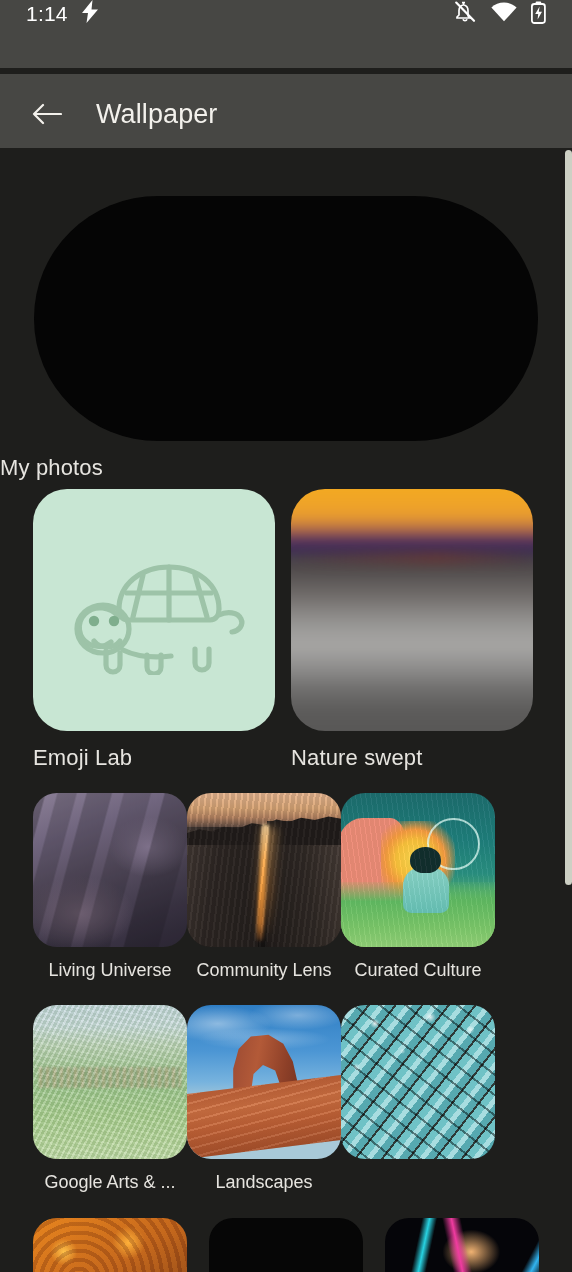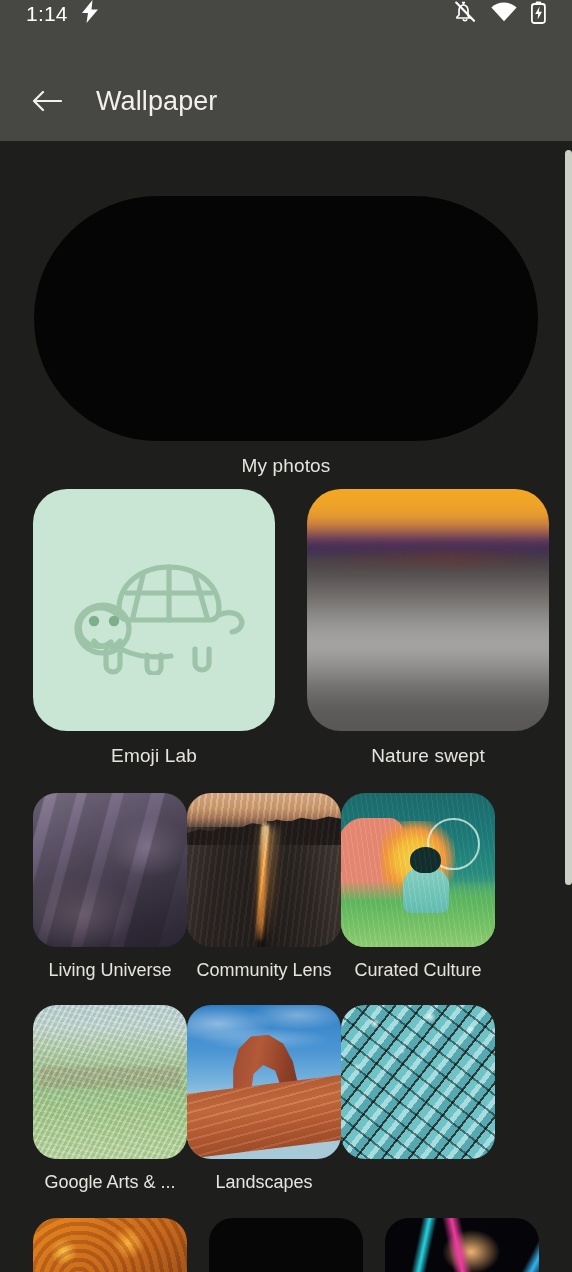--- a/index.html
+++ b/index.html
@@ -17,21 +17,21 @@
     background:#474744; display:flex; align-items:flex-start;
     padding:0 26px; color:#fff;
   }
   .sb-left{ display:flex; align-items:center; gap:14px; }
   .sb-clock{ font-size:21px; font-weight:500; letter-spacing:.2px; color:#fff; }
   .sb-right{ margin-left:auto; display:flex; align-items:center; gap:14px; }
   .sb-ic{ display:block; }
 
   
   .appbar{
-    position:absolute; top:61px; left:0; width:572px; height:80px;
+    position:absolute; top:74px; left:0; width:572px; height:80px;
     background:#474744; display:flex; align-items:center; padding-left:24px;
   }
   .backbtn{ width:46px; height:46px; display:flex; align-items:center; justify-content:center; cursor:pointer; }
   .appbar-title{
     font-size:27px; color:#f3f1ec; margin-left:26px; font-weight:400; letter-spacing:.1px;
   }
 
   
   .content{
     position:absolute; top:148px; left:0; width:572px; height:1124px;
@@ -44,26 +44,26 @@
   }
 
   
   .myphotos-wrap{ position:absolute; top:48px; left:0; width:572px; }
   .myphotos-card{
     width:504px; height:245px; margin:0 auto;
     background:#050505; border-radius:124px/122px;
     cursor:pointer;
   }
   .tile-label{
-    text-align:center; color:#e6e4df; font-size:19px; margin-top:14px;
+    color:#e6e4df; font-size:22px; margin-top:14px;
     letter-spacing:.15px; white-space:nowrap; overflow:hidden; text-overflow:ellipsis;
   }
 
   
-  .row2{ position:absolute; top:341px; left:33px; width:506px; display:flex; gap:32px; }
+  .row2{ position:absolute; top:341px; left:33px; width:506px; display:flex; gap:16px; }
   .cell2{ width:242px; }
   .thumb2{ width:242px; height:242px; border-radius:34px; overflow:hidden; position:relative; cursor:pointer; }
 
   
   .emoji-bg{ width:100%; height:100%; background:#c8e6d3; position:relative; }
   .turtle{ position:absolute; left:50%; top:50%; transform:translate(-50%,-50%); }
 
   
   .nature-bg{
     width:100%; height:100%;

